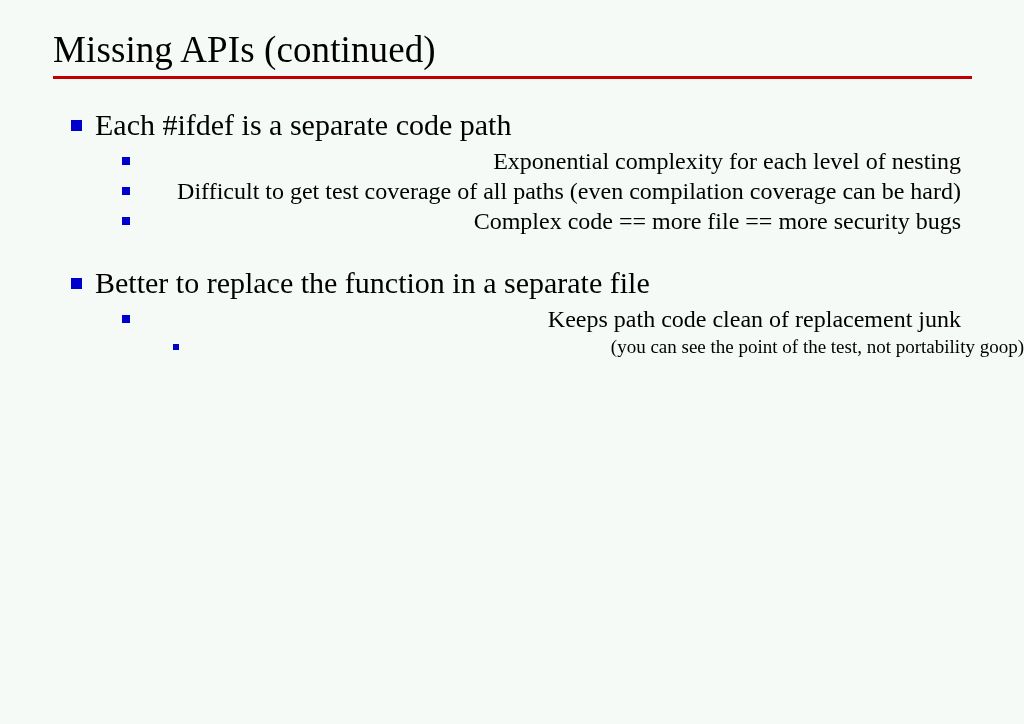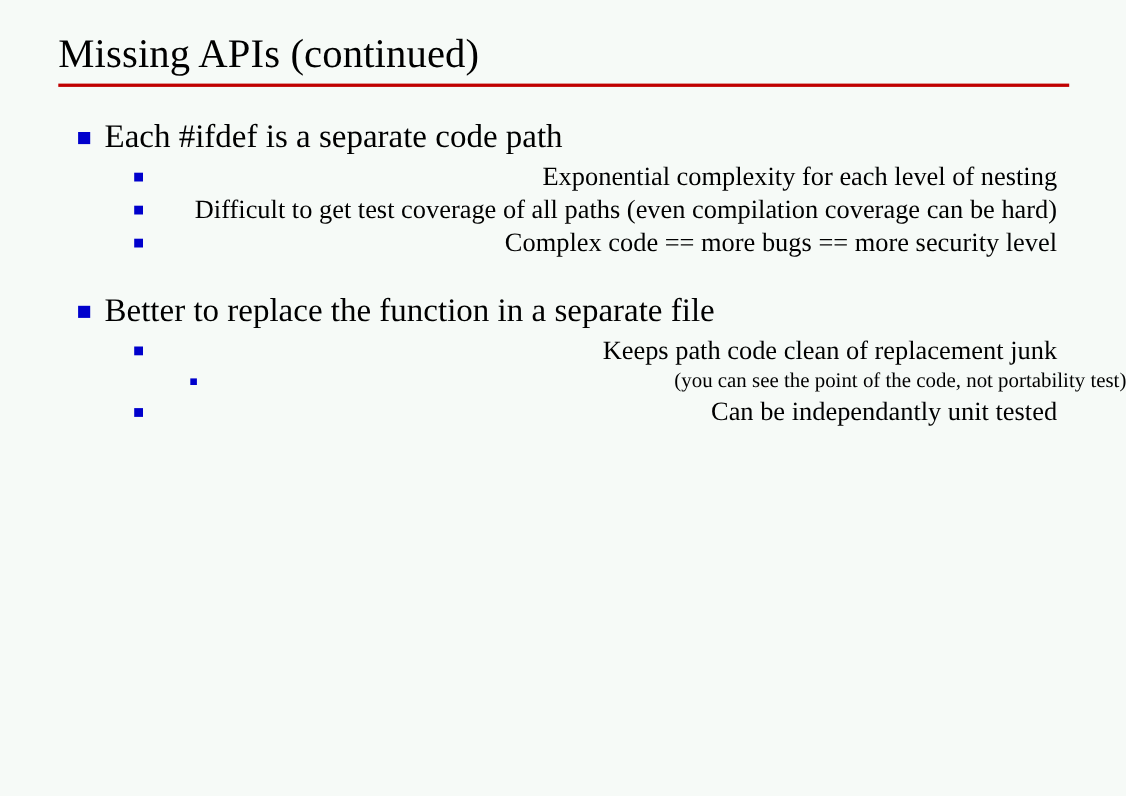--- a/index.html
+++ b/index.html
@@ -163,46 +163,42 @@
           <li class="l2">
             <span class="bullet"></span>
             <span class="btext nowrap-ish">Exponential complexity for each level of nesting</span>
           </li>
           <li class="l2">
             <span class="bullet"></span>
             <span class="btext nowrap-ish">Difficult to get test coverage of all paths (even compilation coverage can be hard)</span>
           </li>
           <li class="l2">
             <span class="bullet"></span>
-            <span class="btext nowrap-ish">Complex code == more bugs == more security level</span>
+            <span class="btext nowrap-ish">Complex code == more file == more security bugs</span>
           </li>
         </ul>
       </li>
 
       <li class="l1 gap-before">
         <span class="bullet"></span>
         <span class="btext">Better to replace the function in a separate file</span>
 
         <ul class="lvl2">
           <li class="l2">
             <span class="bullet"></span>
             <span class="btext nowrap-ish">Keeps path code clean of replacement junk</span>
 
             <ul class="lvl3">
               <li class="l3">
                 <span class="bullet"></span>
-                <span class="btext">(you can see the point of the code, not portability test)</span>
+                <span class="btext">(you can see the point of the test, not portability goop)</span>
               </li>
             </ul>
           </li>
 
 
-          <li class="l2">
-            <span class="bullet"></span>
-            <span class="btext nowrap-ish">Can be independantly unit tested</span>
-          </li>
         </ul>
       </li>
 
     </ul>
   </div>
 
 </div>
 
 </body></html>

